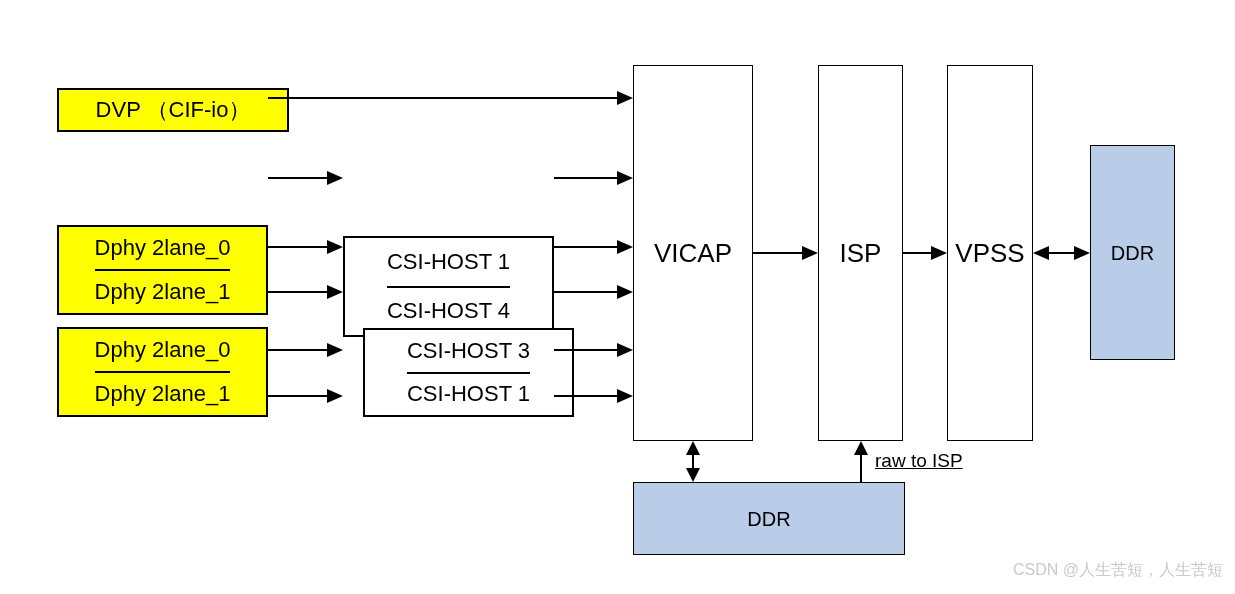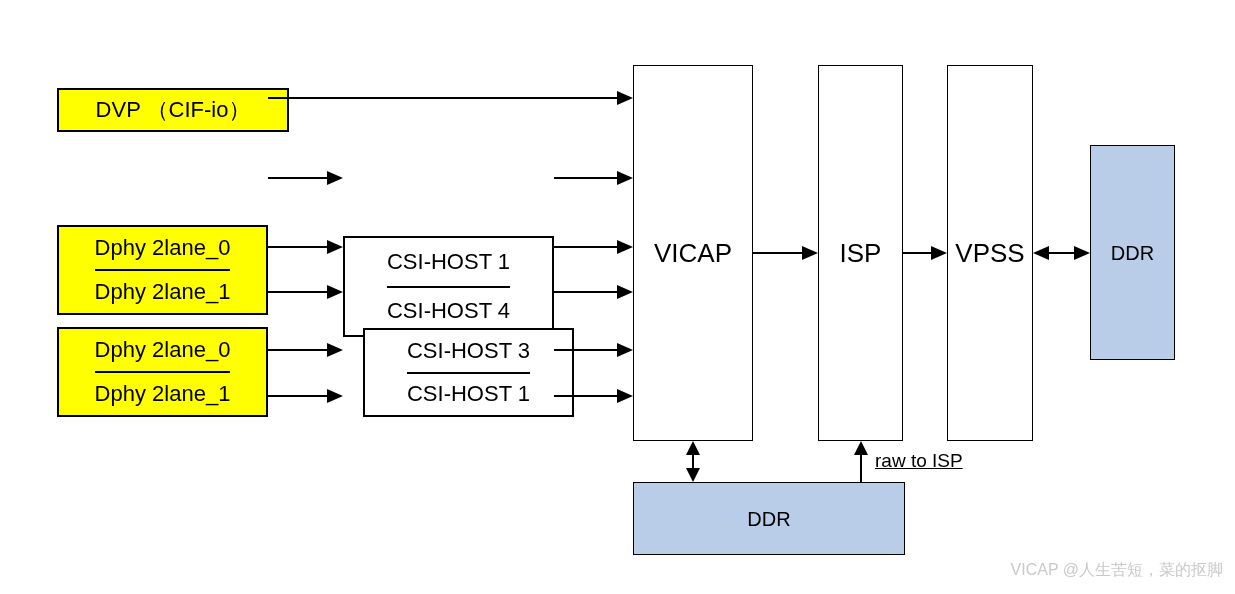--- a/index.html
+++ b/index.html
@@ -223,15 +223,15 @@
     <div class="ah-d"></div>
   </div>
 
   <div class="arrow-v" style="left:853px;top:441px;height:41px;">
     <div class="ah-u"></div>
     <div class="vshaft"></div>
   </div>
 
   <div class="note" style="left:875px;top:450px;">raw to ISP</div>
 
-  <div class="watermark" style="right:12px;top:560px;">VICAP @人生苦短，菜的抠脚</div>
+  <div class="watermark" style="right:12px;top:560px;">CSDN @人生苦短，人生苦短</div>
 
 </div>
 
 </body></html>

